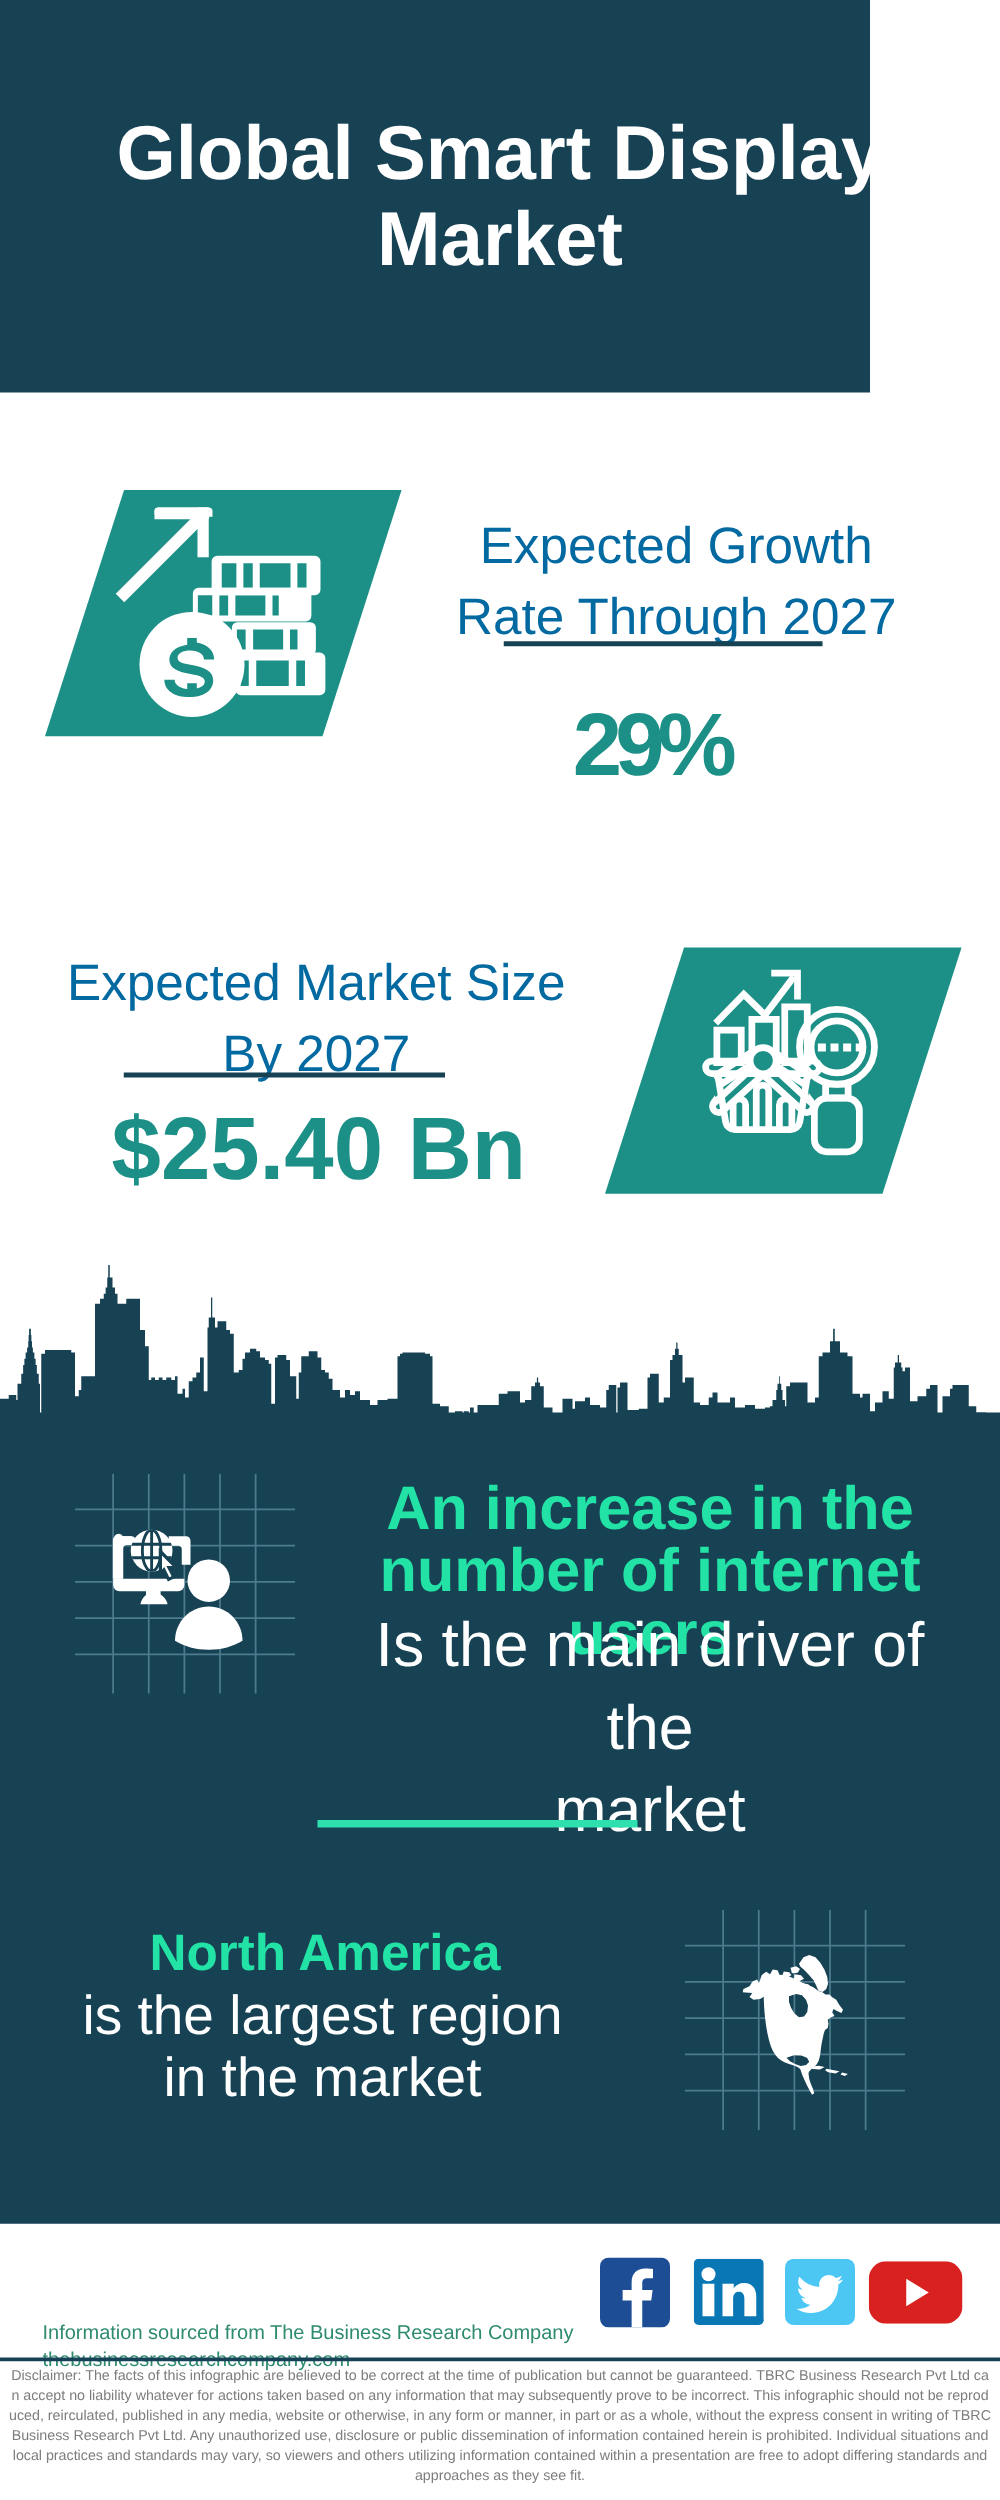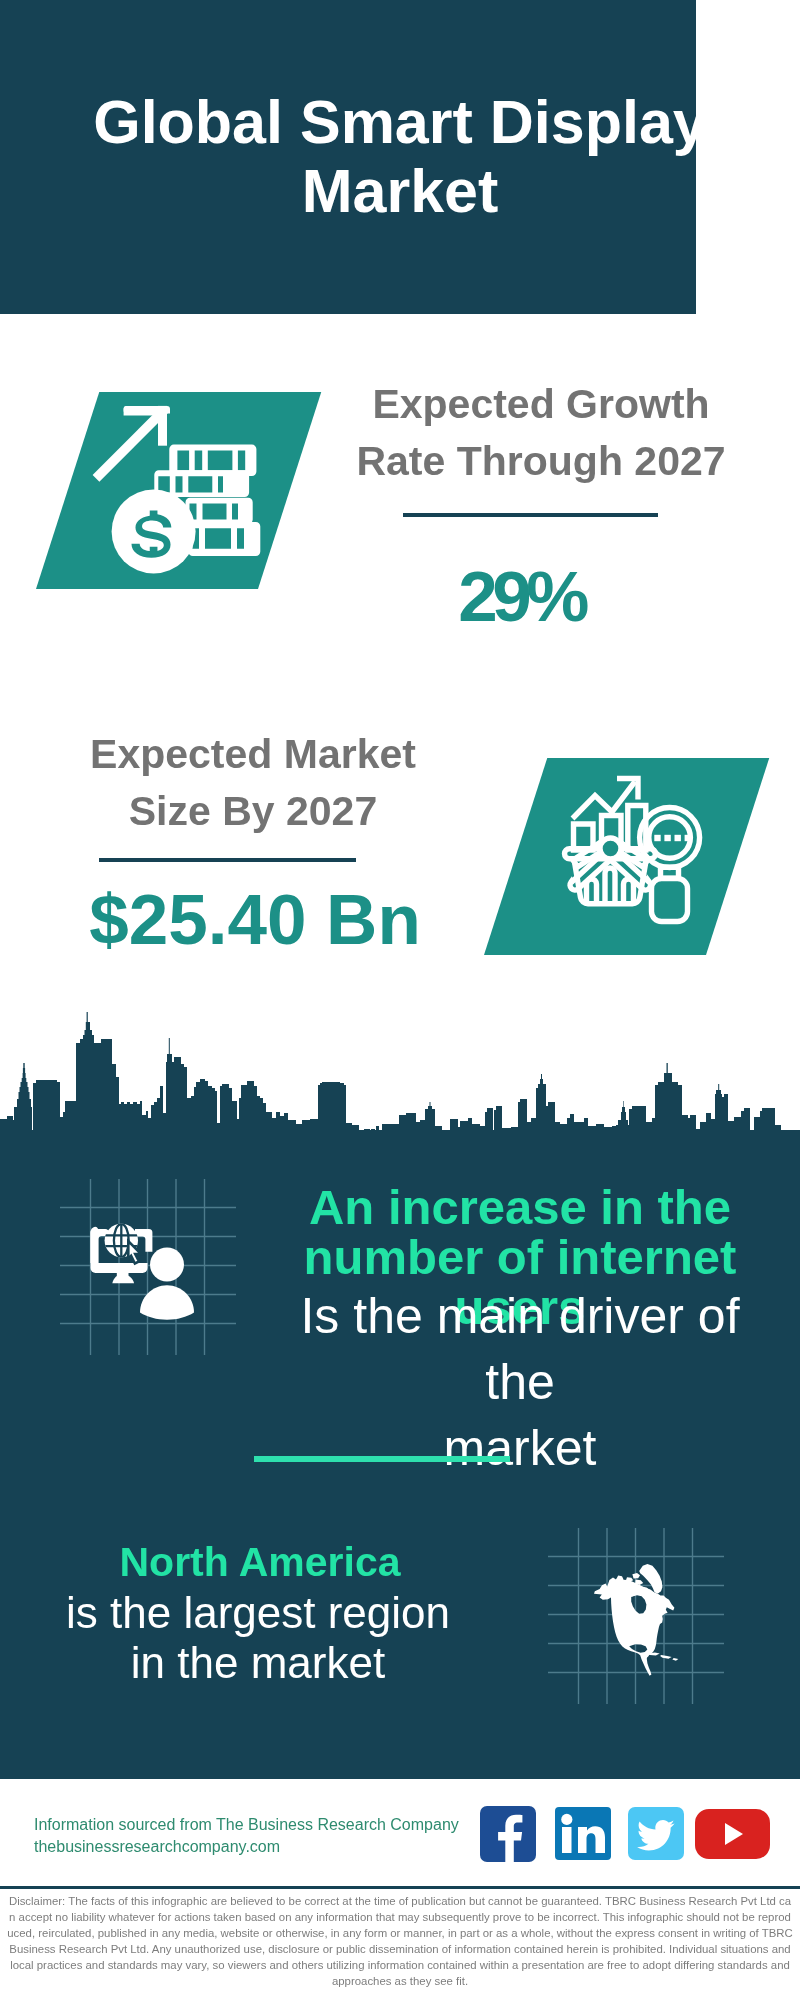--- a/index.html
+++ b/index.html
@@ -4,31 +4,31 @@
 <style>
   * { box-sizing: border-box; margin:0; padding:0; }
   body { font-family: "Liberation Sans", sans-serif; background:#fff; }
   .page { position:relative; width:800px; height:2000px; overflow:hidden; background:#fff; }
 
   .hdr { position:absolute; left:0; top:0; width:696px; height:314px; background:#164254; }
   .hdr .t { position:absolute; left:50px; top:88px; width:700px; text-align:center;
             color:#fff; font-size:61px; font-weight:bold; line-height:69px; }
 
   .para { position:absolute; background:#1c9087; }
-  .stat-title { position:absolute; color:#737373; font-weight:bold; font-size:41px; line-height:57px; text-align:center; }
+  .stat-title { position:absolute; color:#0369a1; font-weight:normal; font-size:41px; line-height:57px; text-align:center;margin-top:32px; }
   .rule { position:absolute; height:4px; background:#164254; }
   .stat-val { position:absolute; color:#1c9087; font-weight:bold; text-align:center; }
 
   .darkband { position:absolute; left:0; width:800px; background:#164254; }
   .gridbox { position:absolute; }
   .msg { position:absolute; text-align:center; line-height:50px; }
   .msg .hl { color:#22e3a5; font-weight:bold; }
   .msg .sub { color:#ffffff; }
   .teal-rule { position:absolute; height:6px; background:#2ee0ae; }
-  .src { position:absolute; color:#2e8b6f; font-size:16px; line-height:22px; white-space:nowrap; }
+  .src { position:absolute; color:#2e8b6f; font-size:16px; line-height:22px; white-space:nowrap;margin-top:42px; }
   .disc { position:absolute; color:#7d7d7d; font-size:11.4px; line-height:16px; text-align:center; word-break:break-all; }
 </style>
 </head>
 <body>
 
 <div class="page">
   <div class="hdr">
     <div class="t">Global Smart Display Market</div>
   </div>
 

